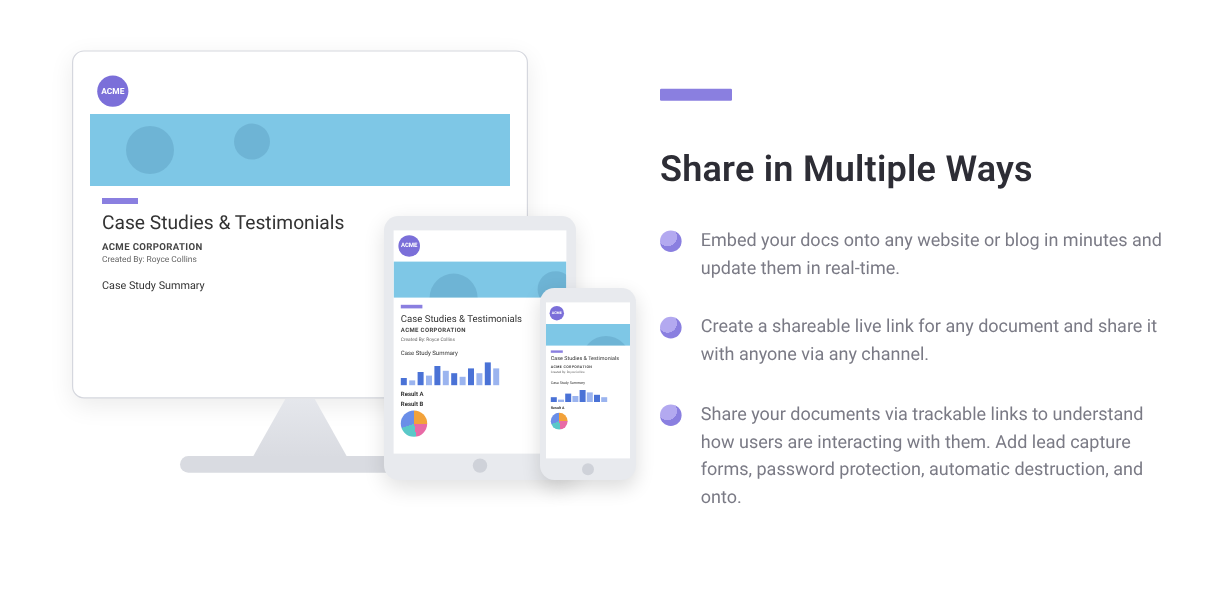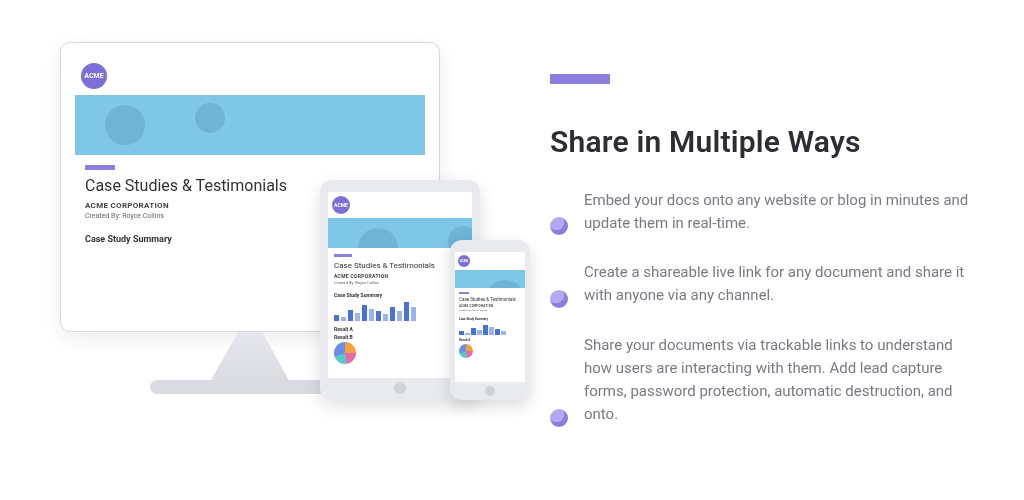--- a/index.html
+++ b/index.html
@@ -94,39 +94,39 @@
   .accent.xs{ width:10px; height:2px; margin:4px 0 3px 4px;}
   .doc-title { font-weight:400; color:#333; padding:0 10px; font-size:16px;}
   .doc-title.sm{ font-size:8px; padding:0 6px;}
   .doc-title.xs{ font-size:4.5px; padding:0 4px;}
   .doc-sub { font-size:8px; color:#444; font-weight:700; padding:6px 10px 2px; letter-spacing:.3px;}
   .doc-sub.sm{ font-size:5px; padding:3px 6px 1px;}
   .doc-sub.xs{ font-size:3px; padding:2px 4px 1px;}
   .doc-by { font-size:7px; color:#666; padding:0 10px 8px;}
   .doc-by.sm{ font-size:4px; padding:0 6px 4px;}
   .doc-by.xs{ font-size:2.5px; padding:0 4px 3px;}
-  .section-label{ font-size:9px; font-weight:700; color:#333; padding:6px 10px 0;}
+  .section-label{ font-size:9px; font-weight:400; color:#333; padding:6px 10px 0;}
   .section-label.sm{ font-size:5px; padding:3px 6px 0;}
   .section-label.xs{ font-size:3px; padding:2px 4px 0;}
   .result-label{ font-size:5px; font-weight:700; color:#333; padding:2px 6px 0;}
   .result-label.xs{ font-size:3px; padding:1px 4px 0;}
   .chart-row { display:flex; align-items:flex-end; gap:2px; padding:3px 6px; height:26px;}
   .chart-row.xs{ height:16px; padding:2px 4px; gap:1px;}
   .bar { width:5px; background:#4a72d6; }
   .bar.alt{ background:#9bb4ef;}
   .pie { width:22px; height:22px; border-radius:50%; margin:2px 6px;
          background: conic-gradient(#f2a23a 0 90deg,#e86aa6 90deg 170deg,#5ac8c8 170deg 250deg,#6a8ee8 250deg 360deg);}
   .pie.xs{ width:14px; height:14px; margin:2px 4px;}
 
   
   .copy { flex:1; max-width:460px; }
   .accent-bar { width:60px; height:10px; background:#8a7fe0; border-radius:1px; margin-bottom:26px;}
   .headline { font-size:30px; font-weight:600; color:#2d2d35; margin-bottom:30px; letter-spacing:.2px;margin-top:40px;}
   .bullet-list { list-style:none; display:flex; flex-direction:column; gap:26px;}
-  .bullet { display:flex; gap:16px; align-items:flex-end;}
+  .bullet { display:flex; gap:16px; align-items:flex-start;}
   .dot { width:18px; height:18px; border-radius:50%; flex-shrink:0;
          background: radial-gradient(circle at 35% 30%, #b3a9f0 0 45%, #8a7fe0 46% 100%); margin-top:3px;}
   .bullet p { font-size:15px; line-height:1.55; color:#7a7a85;}
 </style>
 </head>
 <body>
 
 <div class="devices">
 
   <div class="monitor">

